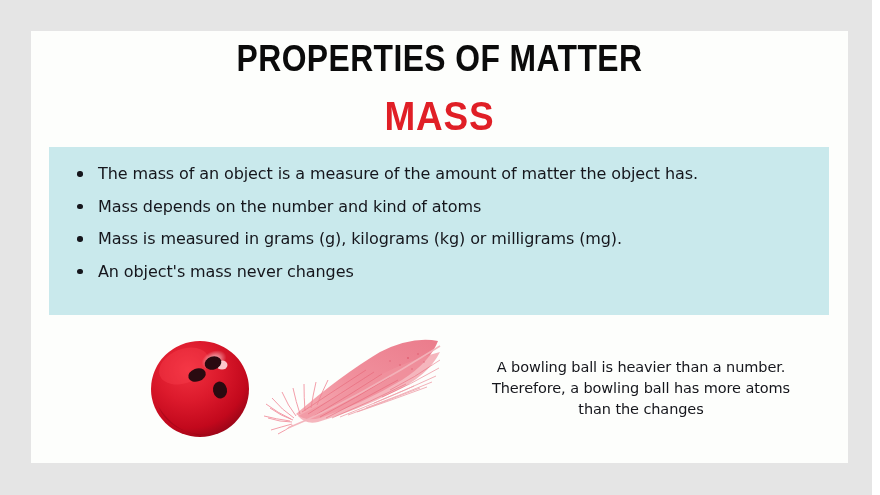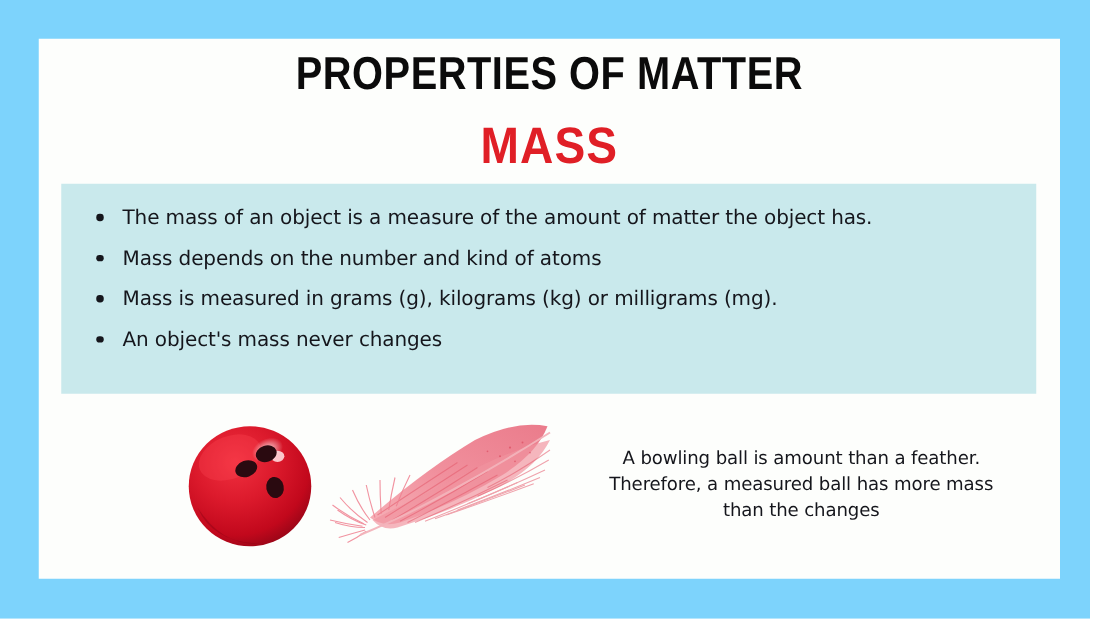--- a/index.html
+++ b/index.html
@@ -4,21 +4,21 @@
 <style>
   html, body {
     margin: 0;
     padding: 0;
     background: #ffffff;
   }
   #slide {
     position: relative;
     width: 872px;
     height: 495px;
-    background: #7dd3fc;
+    background: #e5e5e5;
     overflow: hidden;
     font-family: "DejaVu Sans", sans-serif;
   }
   #card {
     position: absolute;
     left: 31px;
     top: 31px;
     width: 817px;
     height: 432px;
     background: #fdfefc;
@@ -219,19 +219,19 @@
         <circle cx="146" cy="26" r="0.9"></circle>
         <circle cx="156" cy="22" r="0.8"></circle>
         <circle cx="138" cy="33" r="0.8"></circle>
         <circle cx="162" cy="30" r="0.7"></circle>
         <circle cx="150" cy="37" r="0.7"></circle>
         <circle cx="128" cy="29" r="0.7"></circle>
       </g>
     </svg>
 
     <div id="caption">
-      <span class="cap-line">A bowling ball is amount than a feather.</span>
-      <span class="cap-line">Therefore, a measured ball has more mass</span>
+      <span class="cap-line">A bowling ball is heavier than a number.</span>
+      <span class="cap-line">Therefore, a bowling ball has more atoms</span>
       <span class="cap-line">than the changes</span>
     </div>
 
   </div>
 </div>
 
 </body></html>

